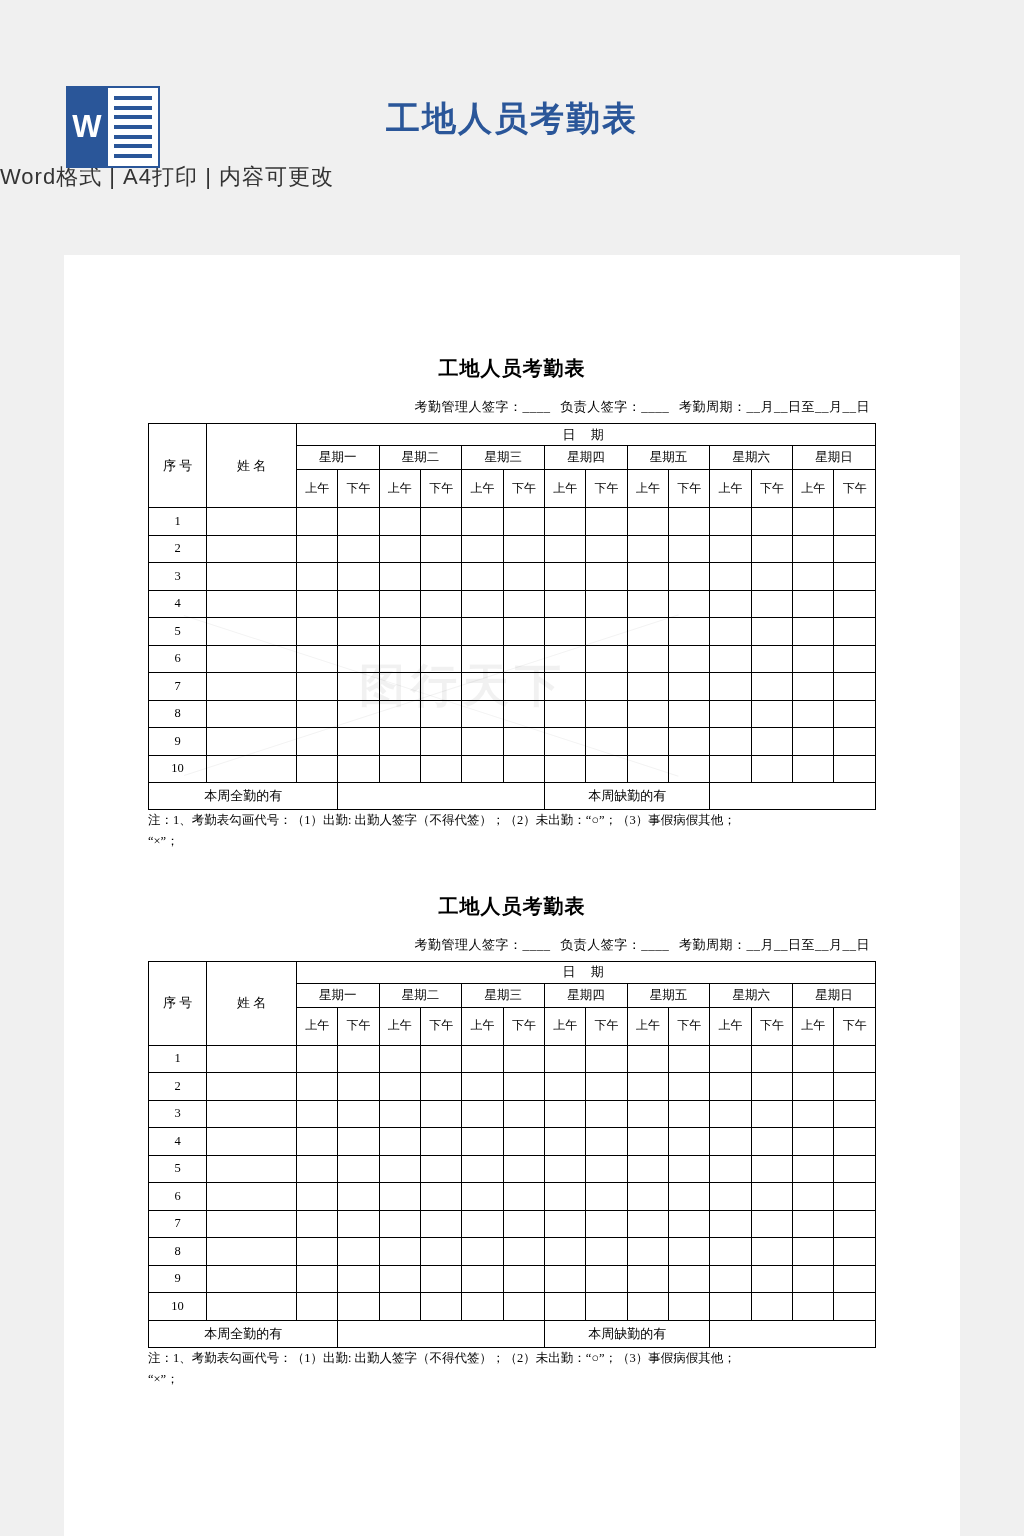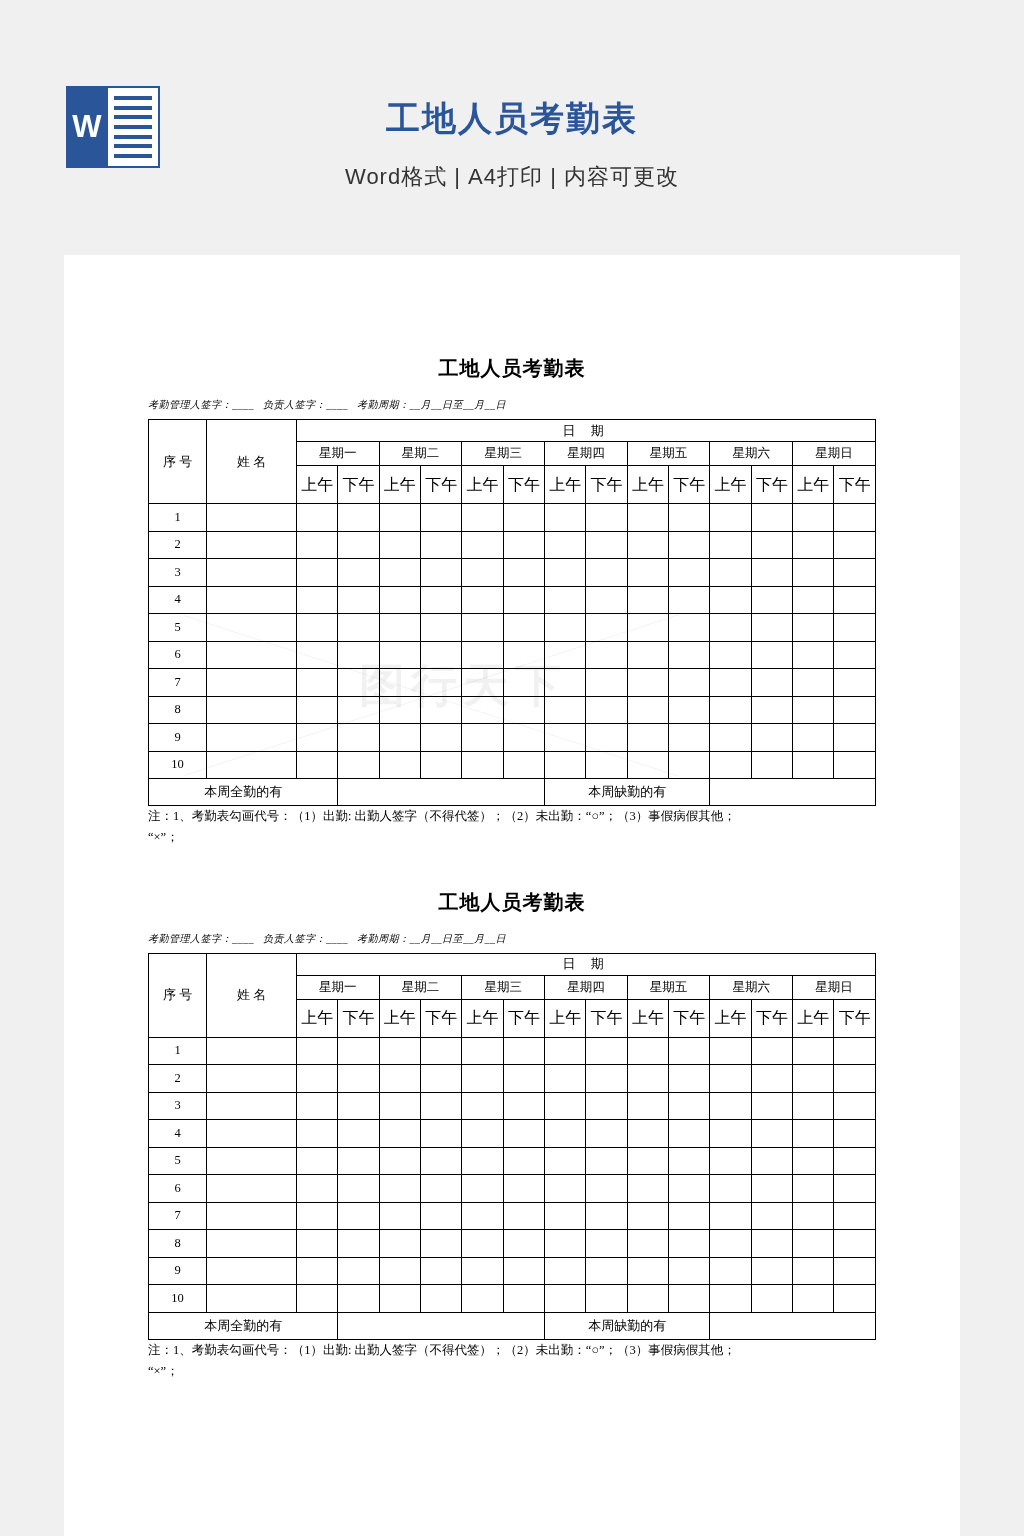--- a/index.html
+++ b/index.html
@@ -56,21 +56,21 @@
   .header-title {
     text-align: center;
     padding-top: 96px;
     font-family: "Liberation Sans", sans-serif;
     font-size: 34px;
     font-weight: bold;
     color: #2a5699;
     letter-spacing: 2px;
   }
   .header-sub {
-    text-align: center;
+    text-align: left;
     margin-top: 20px;
     font-family: "Liberation Sans", sans-serif;
     font-size: 22px;
     color: #333333;
     letter-spacing: 1px;
   }
 
   
   .paper {
     position: absolute;
@@ -112,46 +112,45 @@
   .doc-block { position: relative; z-index: 2; }
   .doc-title {
     text-align: center;
     font-size: 20px;
     font-weight: bold;
     letter-spacing: 1px;
     margin-bottom: 16px;
     font-family: "Liberation Serif", serif;
   }
   .doc-meta {
-    text-align: left;
-    font-size: 10px;
+    text-align: right;
+    font-size: 13px;
     margin-bottom: 7px;
     letter-spacing: .5px;
-    font-style: italic;
   }
   .doc-meta span { margin-right: 6px; }
 
   table.att {
     border-collapse: collapse;
     width: 100%;
     table-layout: fixed;
     font-size: 13px;
   }
   table.att td, table.att th {
     border: 1px solid #000000;
     text-align: center;
     vertical-align: middle;
     font-weight: normal;
     padding: 0;
   }
   .c-seq { width: 58px; }
   .c-name { width: 90px; }
   .hdr-date { height: 22px; letter-spacing: 6px; }
   .hdr-day { height: 24px; font-size: 12.5px; margin-left: 12px; }
-  .hdr-half { height: 38px; font-size: 16px; line-height: 1.12; }
+  .hdr-half { height: 38px; font-size: 12px; line-height: 1.12; }
   .row-cell { height: 27.5px; }
   .seq-cell { font-size: 12.5px; }
   .foot-cell { height: 27px; font-size: 13px; }
 
   .notes {
     position: relative;
     z-index: 2;
     font-size: 12.5px;
     line-height: 1.7;
   }

